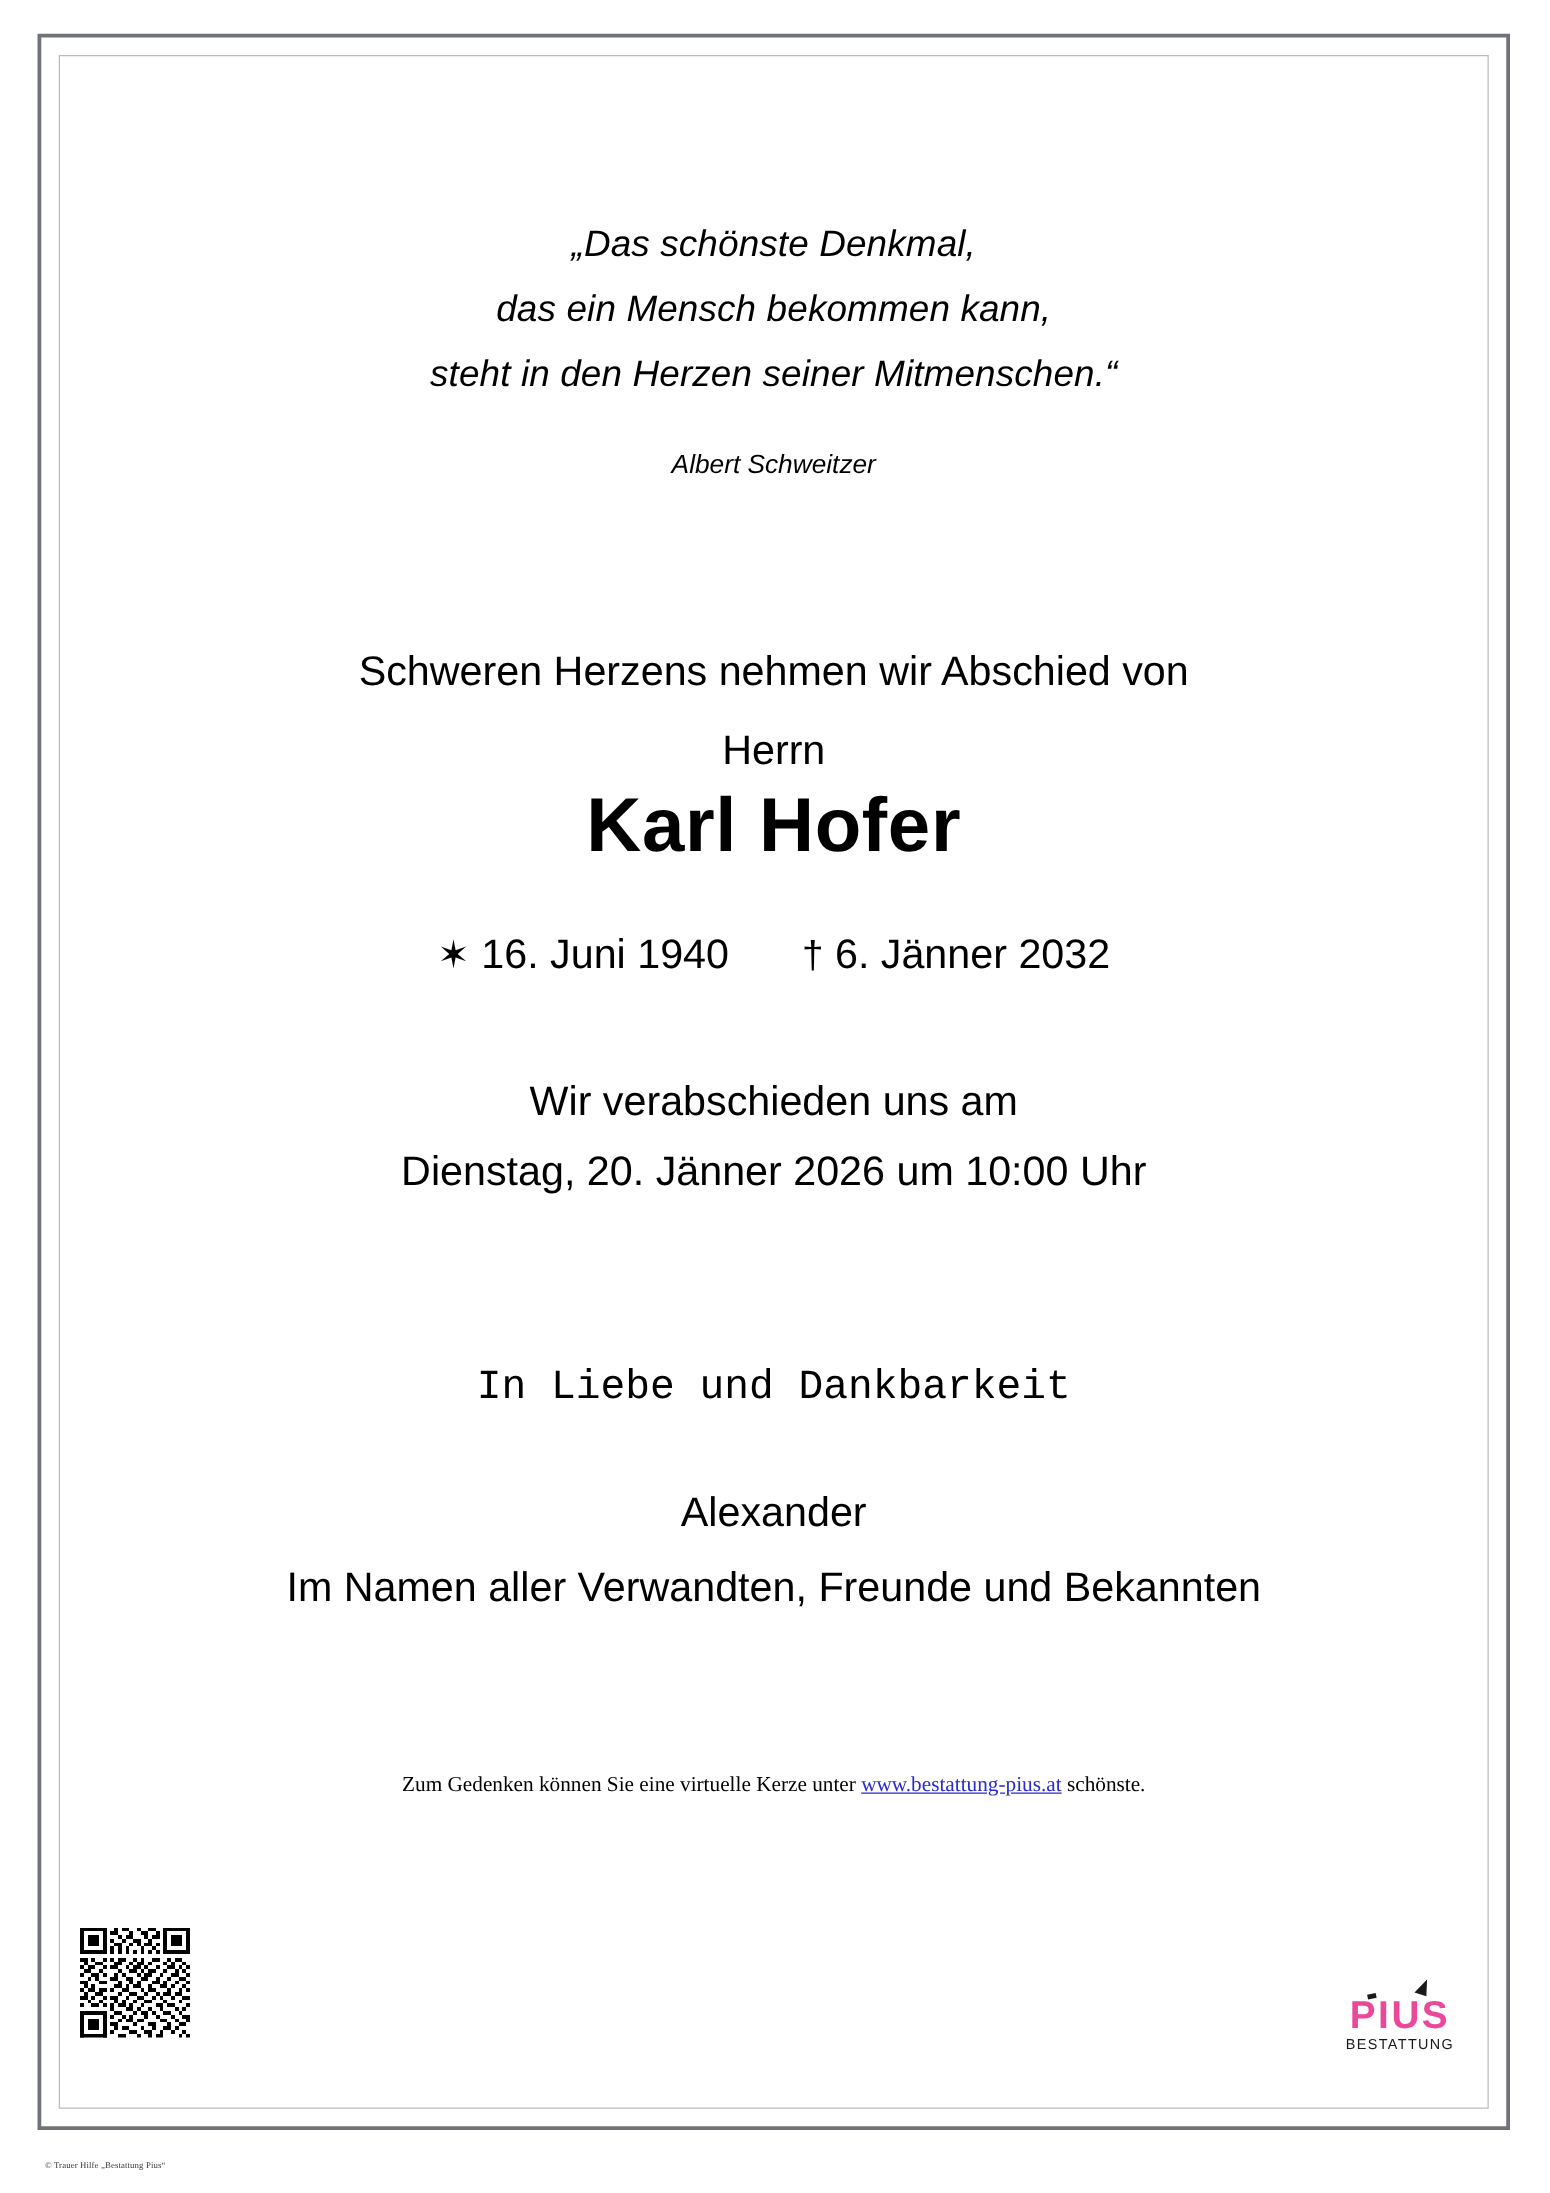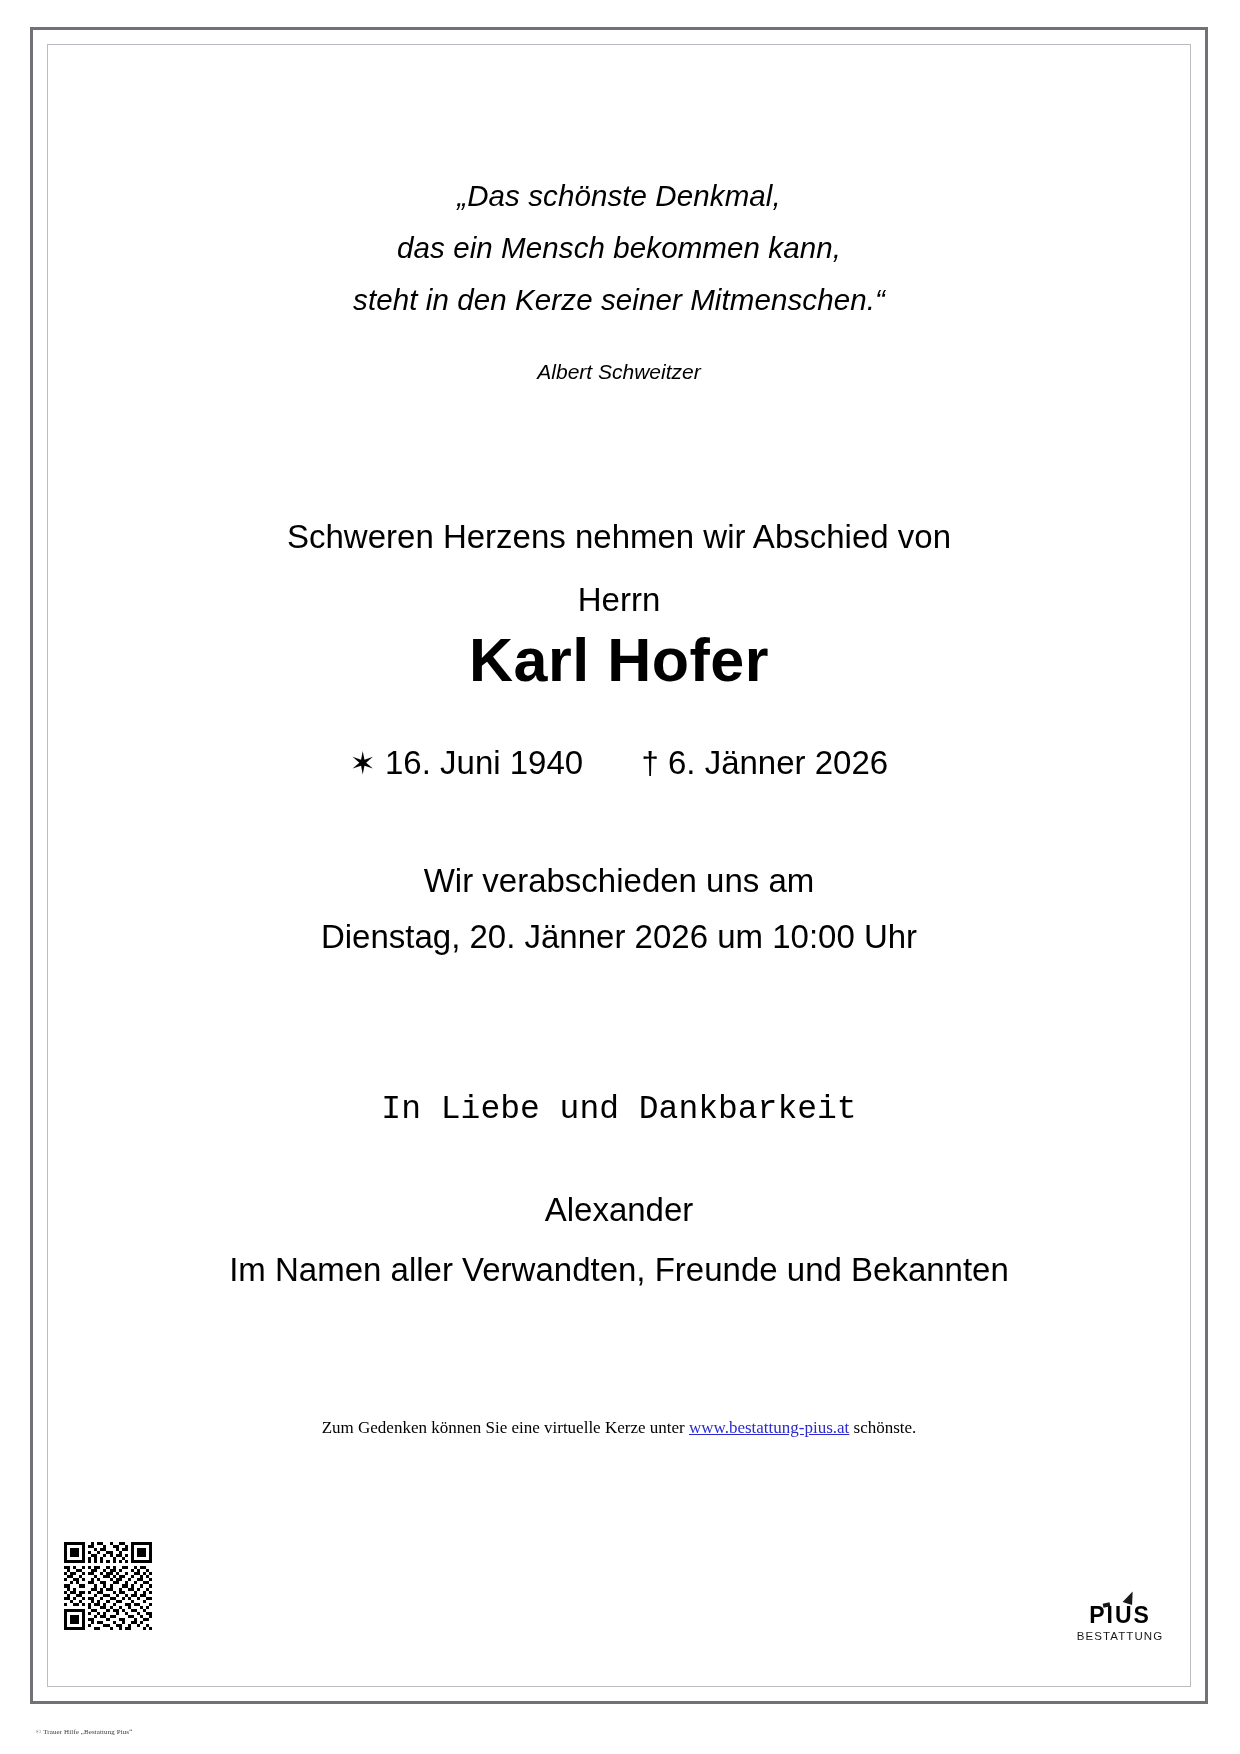--- a/index.html
+++ b/index.html
@@ -180,24 +180,24 @@
   
   .logo {
     position: absolute;
     right: 14px;
     bottom: 44px;
     width: 112px;
     text-align: center;
     line-height: 1;
   }
   .logo-mark {
-    font-size: 23px;
+    font-size: 31px;
     font-weight: bold;
     letter-spacing: 2px;
-    color: #000000;
+    color: #ec4899;
     position: relative;
     display: inline-block;
   }
   .logo-mark .dot-i {
     position: absolute;
     left: 14px;
     top: -1px;
     width: 7px;
     height: 4px;
     background: #1a1a1a;
@@ -239,38 +239,38 @@
 <div class="page">
 
   <div class="outer-frame"></div>
   <div class="inner-frame"></div>
 
   <div class="content">
 
     <div class="quote">
       <span class="quote-line">„Das schönste Denkmal,</span>
       <span class="quote-line">das ein Mensch bekommen kann,</span>
-      <span class="quote-line">steht in den Kerze seiner Mitmenschen.“</span>
+      <span class="quote-line">steht in den Herzen seiner Mitmenschen.“</span>
     </div>
 
     <div class="attribution">Albert Schweitzer</div>
 
     <div class="lead">
       <span class="lead-line">Schweren Herzens nehmen wir Abschied von</span>
       <span class="lead-line">Herrn</span>
     </div>
 
     <div class="deceased-name">Karl Hofer</div>
 
     <div class="dates">
       <span class="sym">✶</span>
       <span>16. Juni 1940</span>
       <span class="gap"></span>
       <span class="sym">†</span>
-      <span>6. Jänner 2026</span>
+      <span>6. Jänner 2032</span>
     </div>
 
     <div class="ceremony">
       <span class="ceremony-line">Wir verabschieden uns am</span>
       <span class="ceremony-line">Dienstag, 20. Jänner 2026 um 10:00 Uhr</span>
     </div>
 
     <div class="closing-gratitude">In Liebe und Dankbarkeit</div>
     <div class="mourner">Alexander</div>
     <div class="behalf">Im Namen aller Verwandten, Freunde und Bekannten</div>

